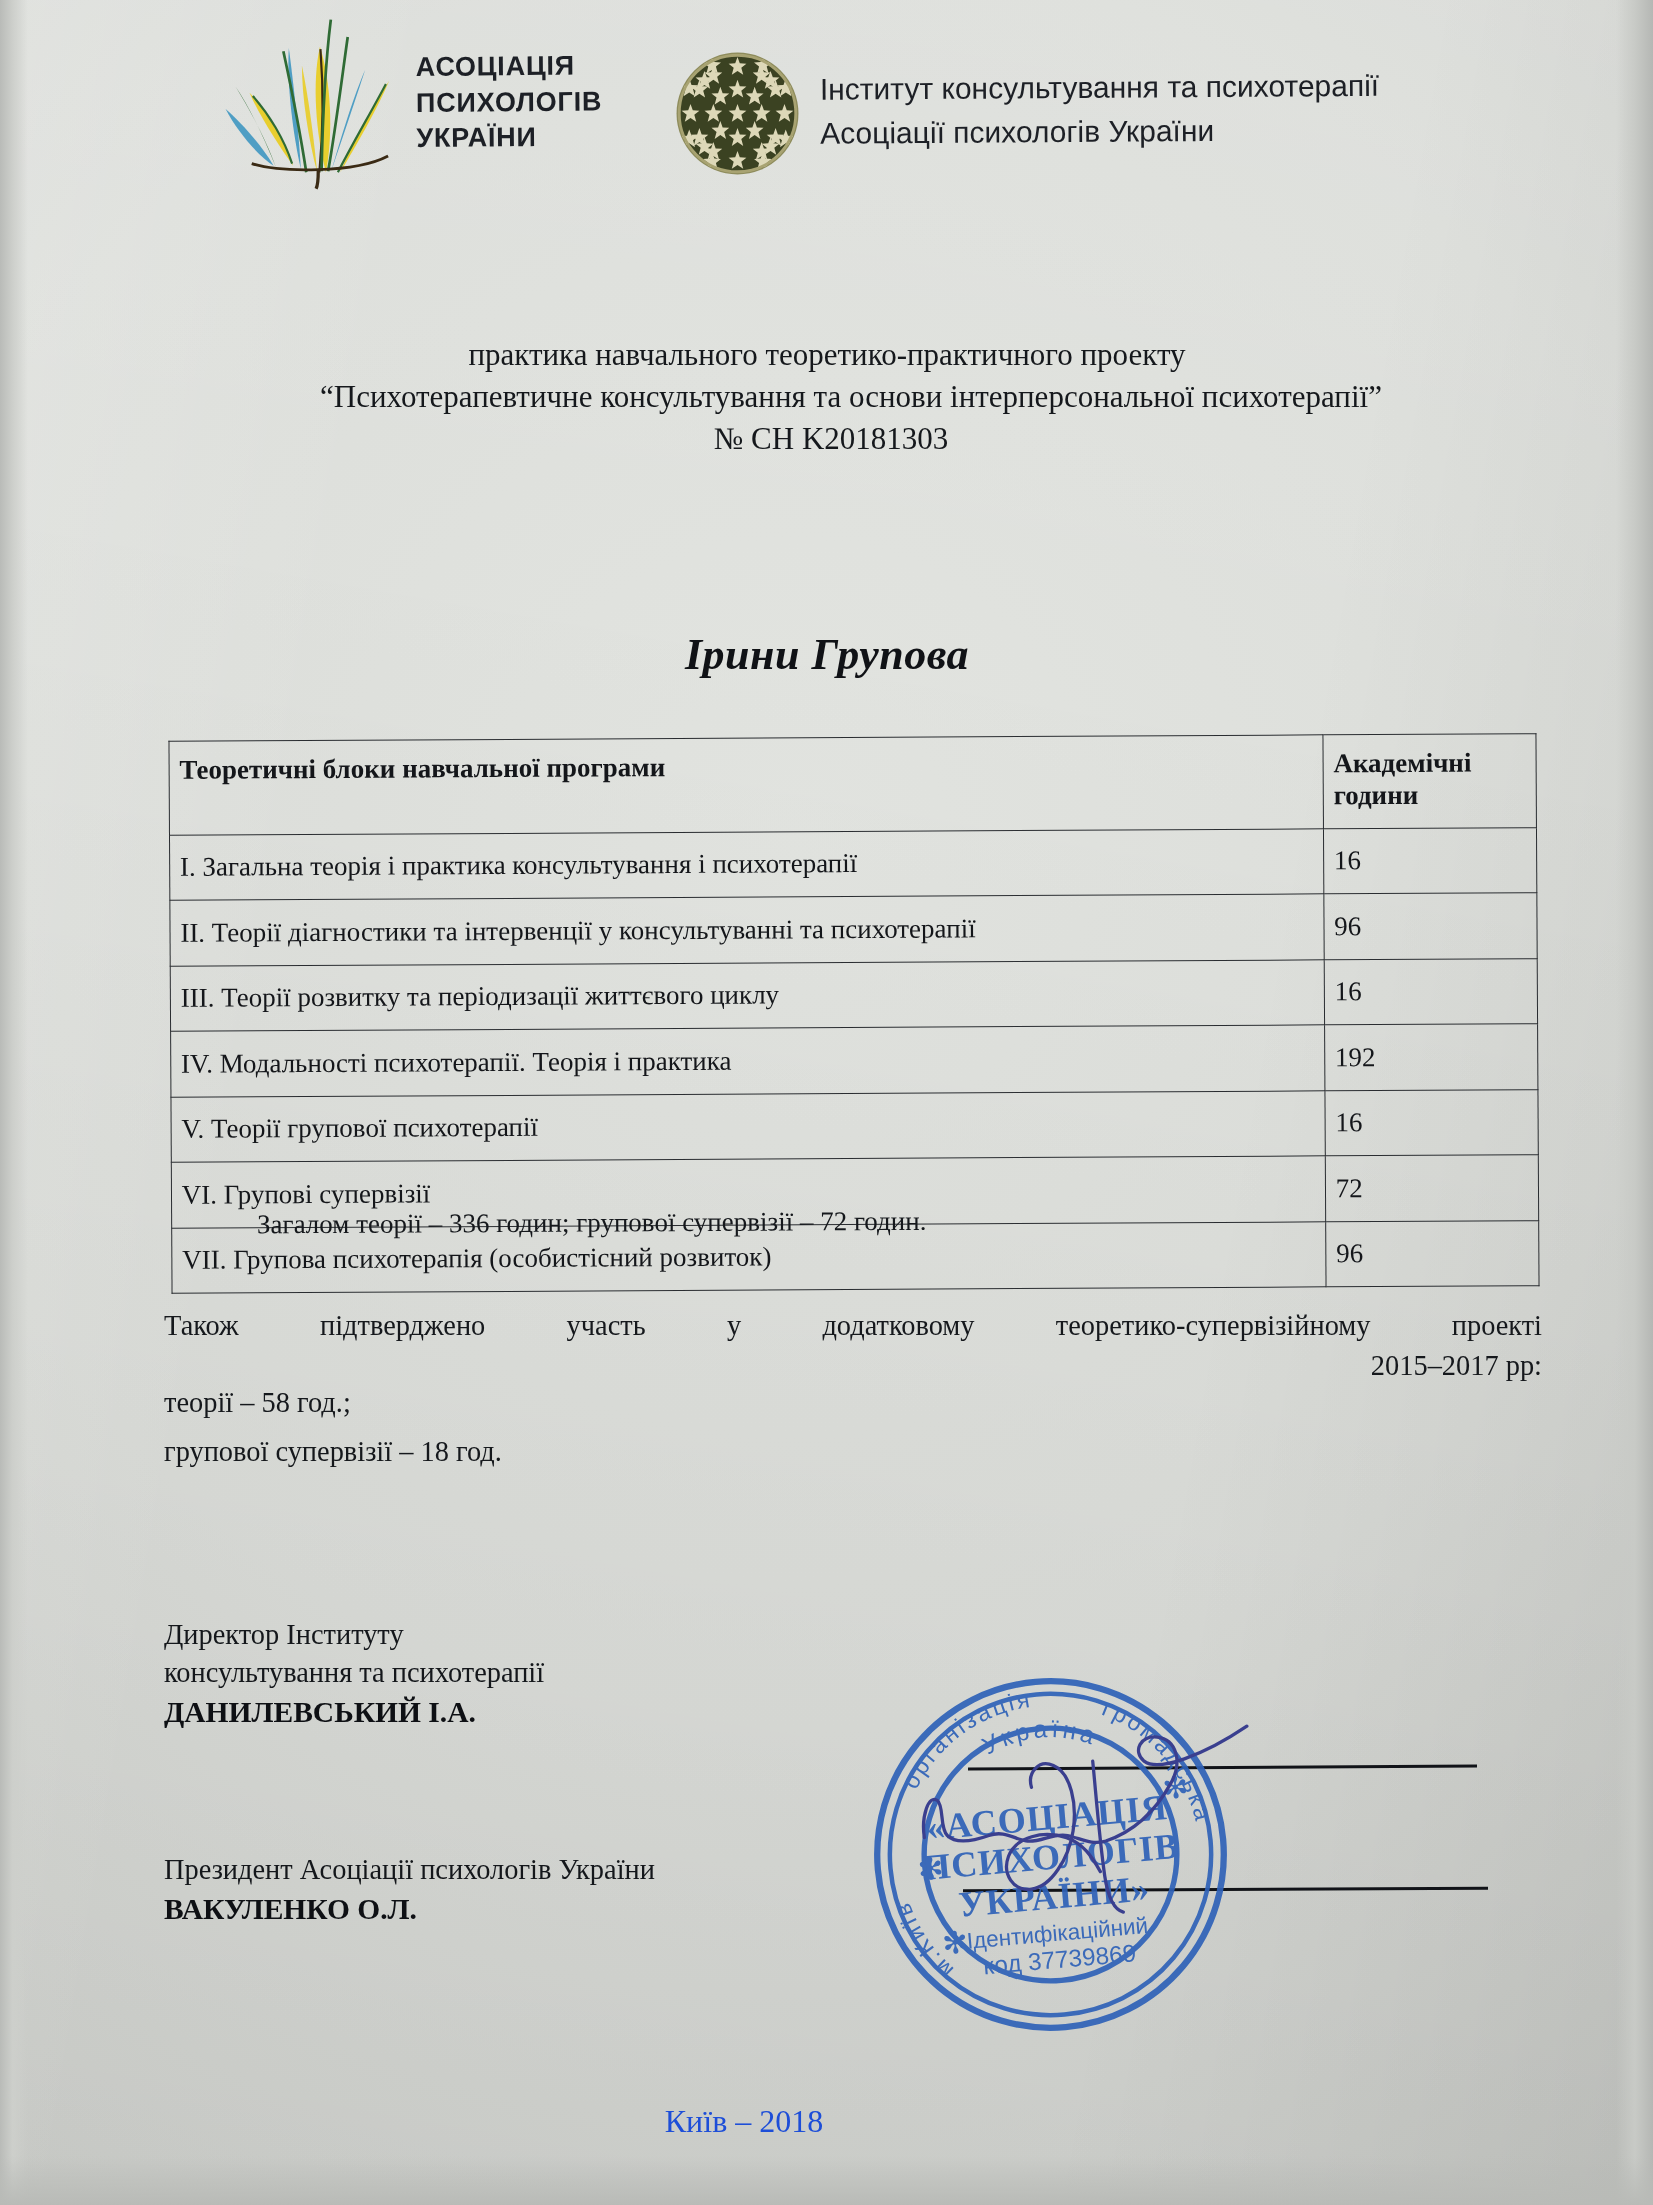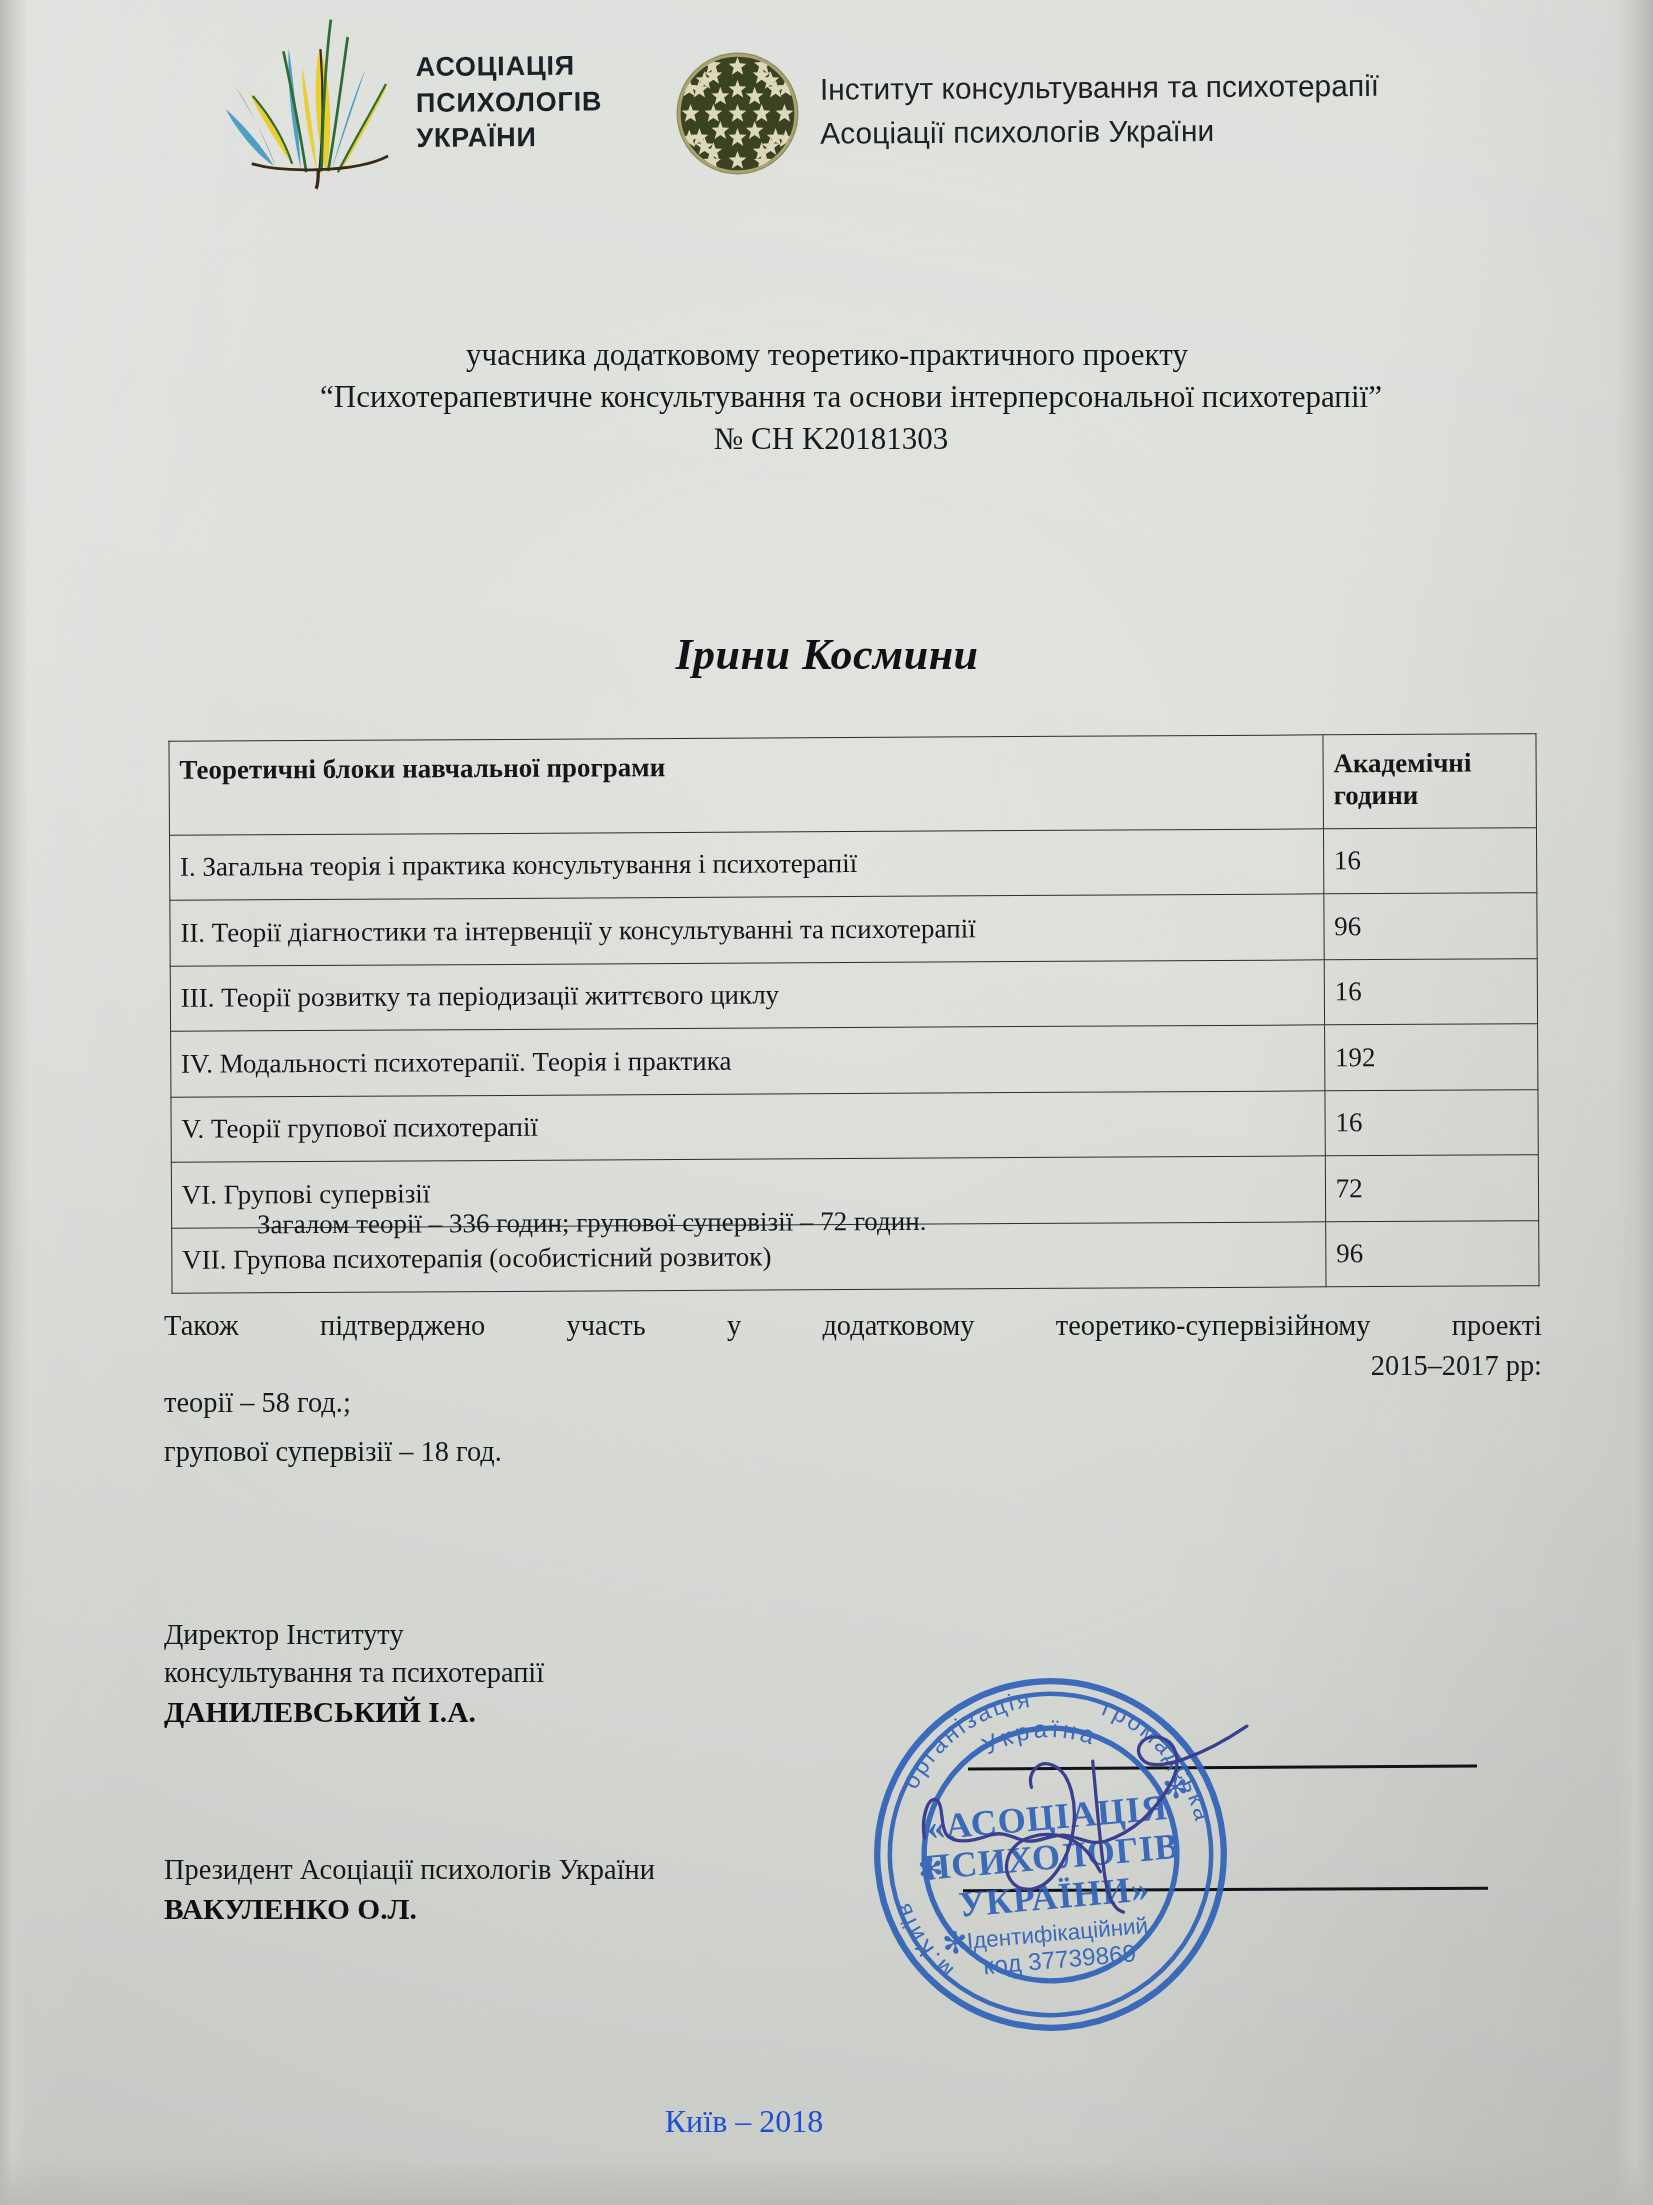--- a/index.html
+++ b/index.html
@@ -205,26 +205,26 @@
       </svg>
     </div>
 
     <div id="inst-words">
       <div>Інститут консультування та психотерапії</div>
       <div>Асоціації психологів України</div>
     </div>
   </div>
 
   <div id="titleblock">
-    <div id="subtitle1">учасника додатковому теоретико-практичного проекту</div>
+    <div id="subtitle1">практика навчального теоретико-практичного проекту</div>
     <div id="subtitle2">“Психотерапевтичне консультування та основи інтерперсональної психотерапії”</div>
     <div id="certno">№ CH K20181303</div>
   </div>
 
-  <div id="recipient">Ірини Космини</div>
+  <div id="recipient">Ірини Групова</div>
 
   <div id="tablewrap">
     <table>
       <colgroup>
           <col class="c1">
           <col class="c2">
         </colgroup>
       <thead>
         <tr>
           <th>Теоретичні блоки навчальної програми</th>

